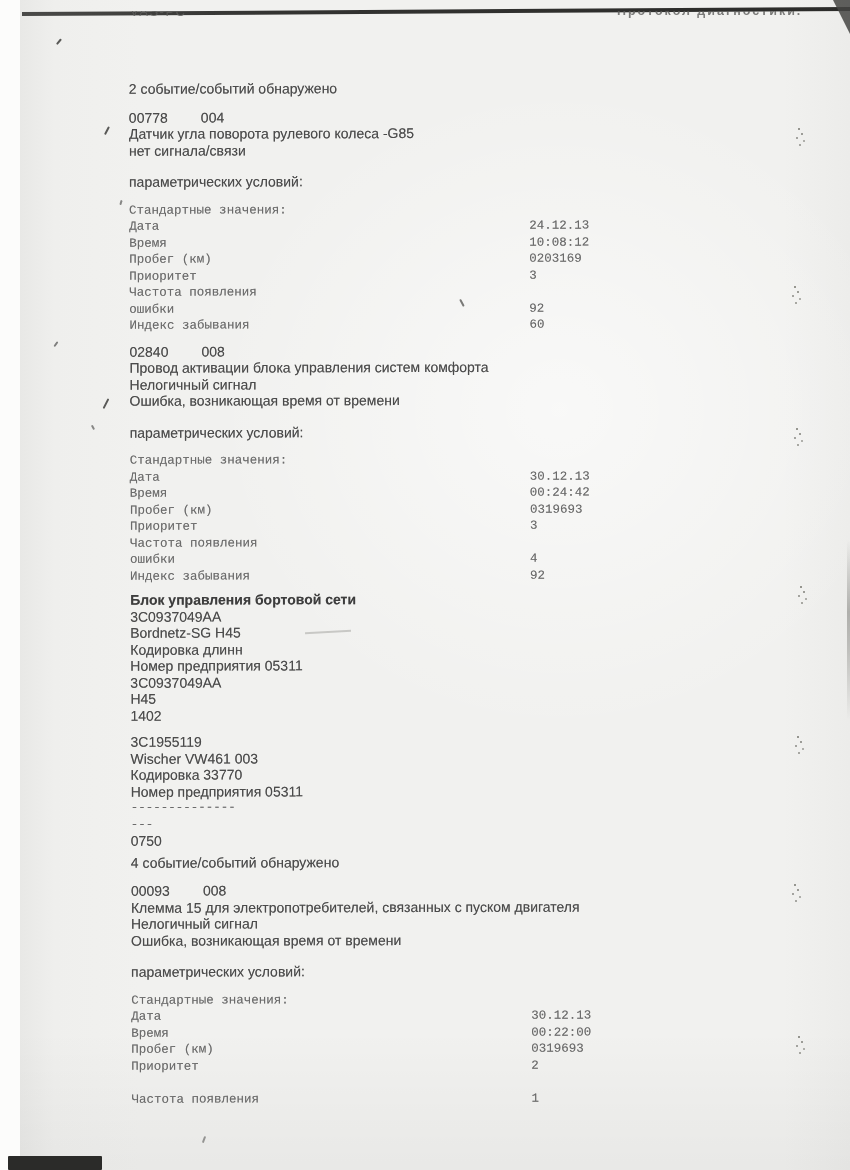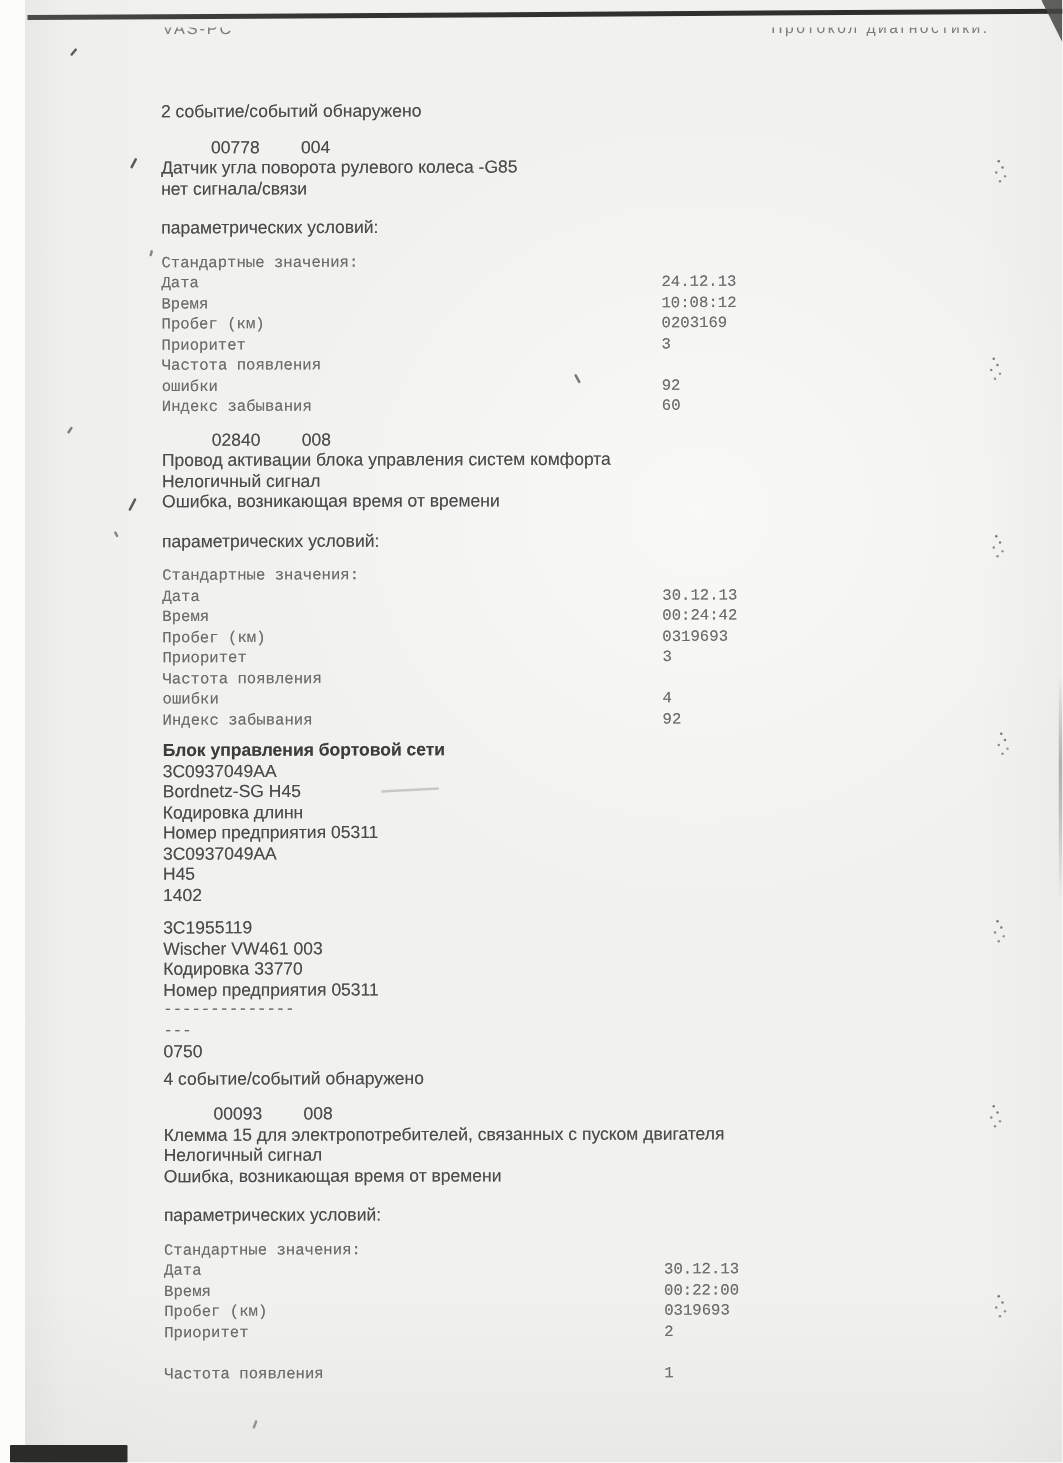--- a/index.html
+++ b/index.html
@@ -37,38 +37,38 @@
     position:absolute;left:8px;top:1156px;width:94px;height:14px;
     background:#2b2b29;border-radius:1px;
   }
   .left-edge-shadow{
     position:absolute;left:19px;top:0;width:3px;height:1170px;
     background:linear-gradient(180deg,#d2d2cf,#dddddat 40%,#d6d6d3);
     opacity:.5;
   }
   
   .clip-head{
-    position:absolute;top:22px;height:9px;overflow:hidden;
+    position:absolute;top:11px;height:9px;overflow:hidden;
     color:#5e5e5c;opacity:.8;
   }
   .clip-head>span{display:block;transform:translateY(-7px);font-size:13px;letter-spacing:1.5px;}
   .clip-head.left{left:130px;width:90px;}
-  .clip-head.right{left:617px;width:200px;}
+  .clip-head.right{left:617px;width:200px;font-weight:bold;}
   .clip-head.right>span{font-size:12.5px;letter-spacing:2px;}
   
   .content{
     position:absolute;left:20px;top:0;width:830px;
     padding:80px 0 0 110px;box-sizing:border-box;
     transform:rotate(-0.15deg);
   }
   .line{height:16.5px;line-height:16.5px;white-space:nowrap;position:relative;}
   .sans{font-size:14px;color:#4b4b4b;text-shadow:0 0 .5px rgba(75,75,75,.55);}
   .mono{font-family:"Liberation Mono","DejaVu Sans Mono",monospace;font-size:12.5px;color:#6b6b6b;text-shadow:0 0 .4px rgba(107,107,107,.5);}
   .bold{font-weight:bold;color:#3d3d3d;}
-  .fcode{display:inline-block;min-width:72px;margin-left:40px;}
+  .fcode{display:inline-block;min-width:72px;}
   .vval{position:absolute;left:400px;}
   .gap-param{margin-top:15px;}
   .gap-std{margin-top:12px;}
   .blk1{margin-top:12px;}
   .blk2{margin-top:9px;}
   .blk3{margin-top:7px;}
   .blk4{margin-top:10px;}
   .blk5{margin-top:5px;}
   .blk6{margin-top:12px;}
   

